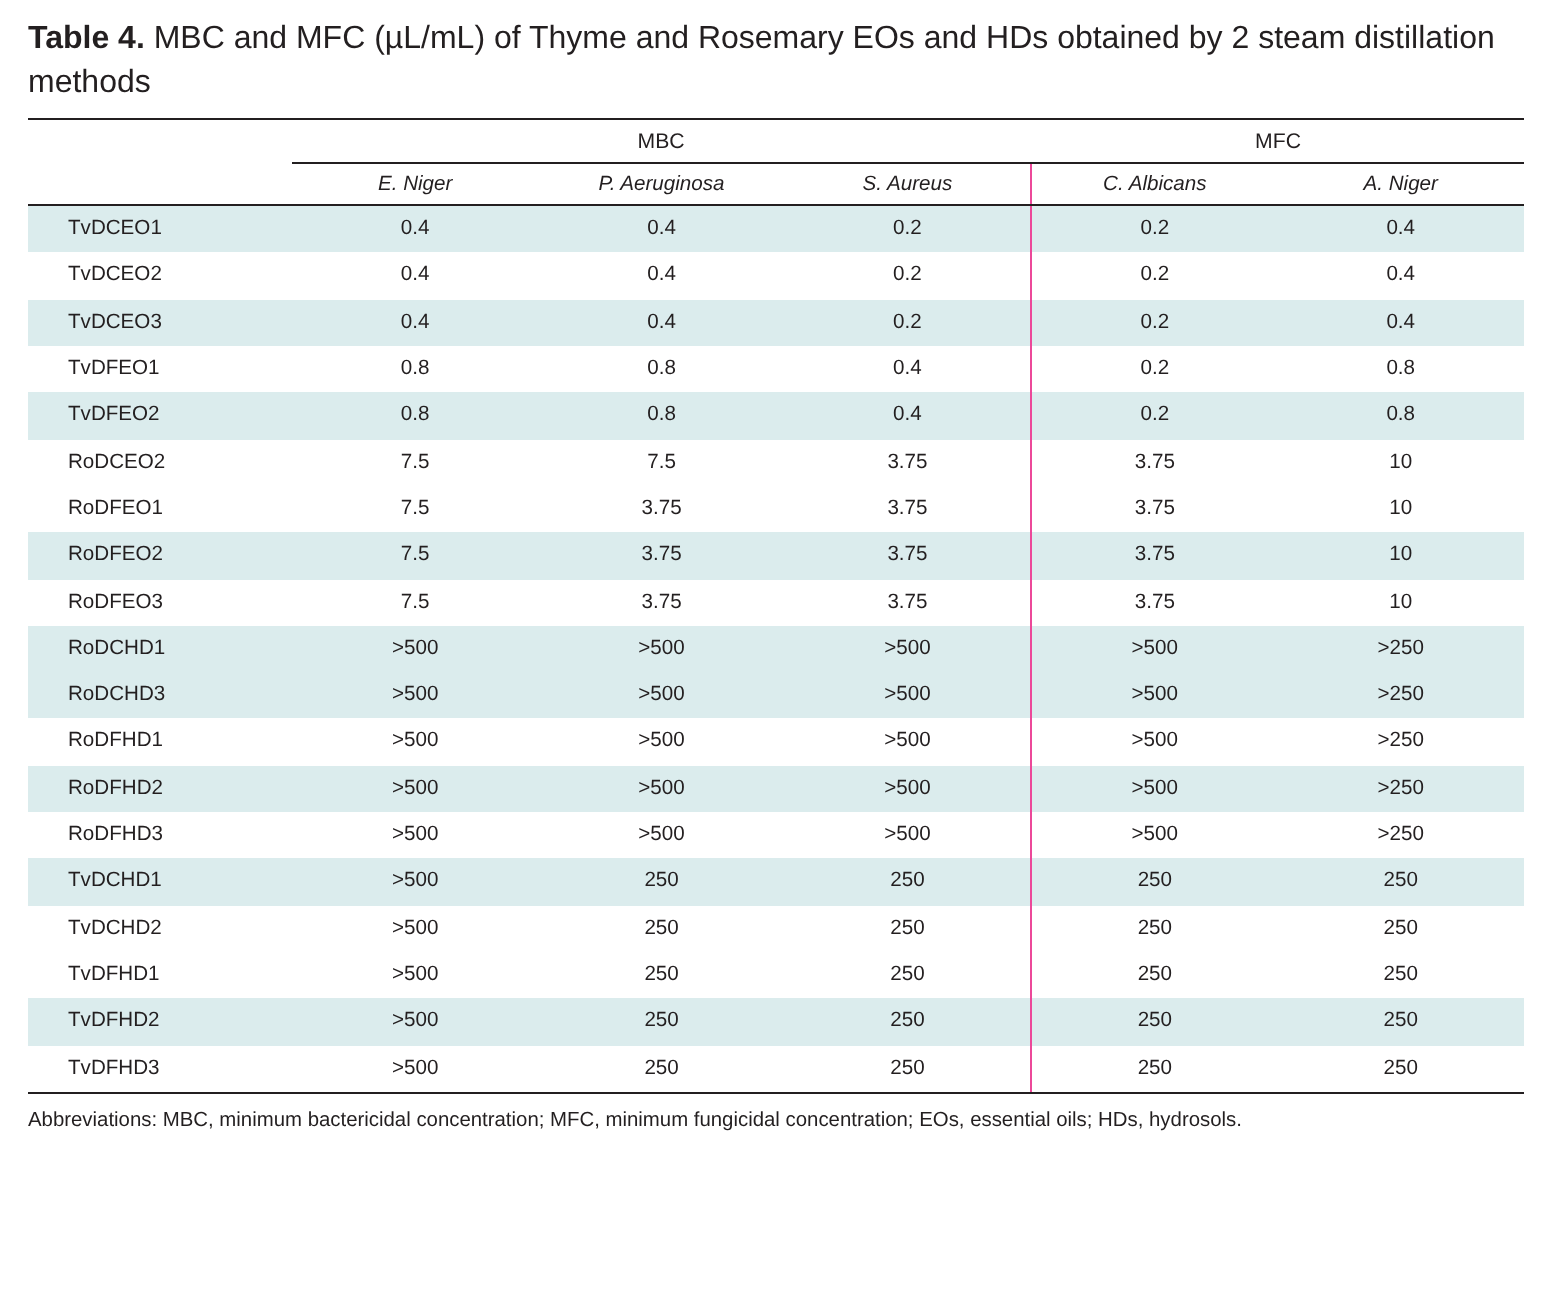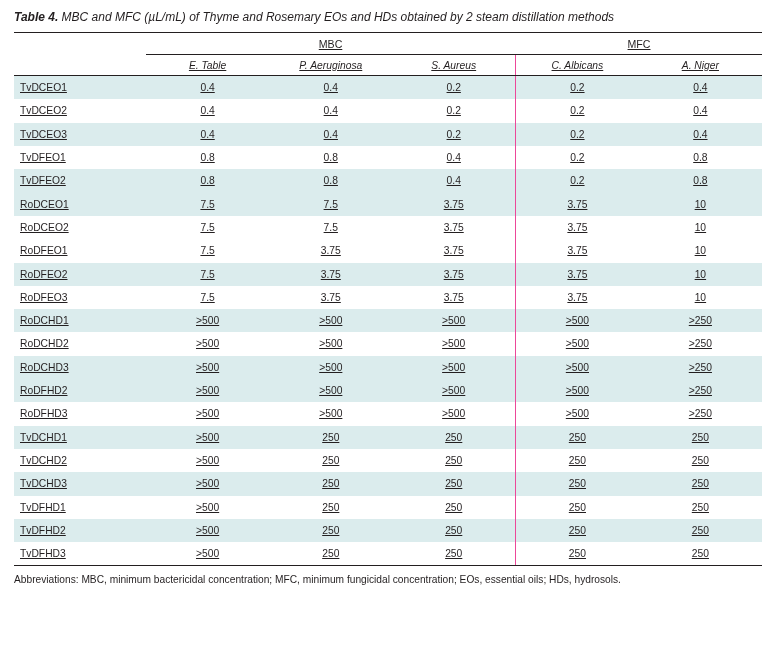--- a/index.html
+++ b/index.html
@@ -13,35 +13,33 @@
     font-family: "Liberation Sans", sans-serif;
     color: #231f20;
     overflow: hidden;
   }
   .table-wrap {
     width: 776px;
     padding: 0;
     box-sizing: border-box;
   }
   .caption {
-    font-size: 12px;
+    font-size: 16px;
     line-height: 1.35;
     padding: 9px 2px 7px 14px;
     color: #231f20;
-    font-style: italic;
   }
   .caption .caption-label {
     font-weight: bold;
   }
   table {
     border-collapse: collapse;
     width: 748px;
     margin: 0 14px;
     table-layout: fixed;
-    text-decoration: underline;
   }
   th, td {
     font-size: 10.3px;
     font-weight: normal;
     text-align: center;
     padding: 0;
     vertical-align: middle;
   }
   col.c-sample { width: 132px; }
   col.c-data   { width: 123.2px; }
@@ -70,21 +68,21 @@
   }
   .vline {
     border-left: 1px solid #ec4899;
   }
   tbody td {
     height: 23.3px;
     line-height: 23.3px;
   }
   tbody td.sample {
     text-align: left;
-    padding-left: 6px;
+    padding-left: 20px;
   }
   tbody tr.alt td {
     background: #dbeced;
   }
   tbody tr:last-child td {
     border-bottom: 1.4px solid #231f20;
   }
   .footnote {
     font-size: 10.2px;
     padding: 7px 14px 0 14px;
@@ -111,21 +109,21 @@
       <col class="c-data">
     </colgroup>
     <thead>
       <tr class="grouprow">
         <th class="blank"></th>
         <th colspan="3">MBC</th>
         <th colspan="2" class="sep">MFC</th>
       </tr>
       <tr class="subrow">
         <th class="blank"></th>
-        <th>E. Table</th>
+        <th>E. Niger</th>
         <th>P. Aeruginosa</th>
         <th>S. Aureus</th>
         <th class="vline">C. Albicans</th>
         <th>A. Niger</th>
       </tr>
     </thead>
     <tbody id="tbody">
         <tr class="alt">
           <td class="sample">TvDCEO1</td>
           <td>0.4</td>
@@ -159,28 +157,20 @@
           <td>0.8</td>
         </tr>
         <tr class="alt">
           <td class="sample">TvDFEO2</td>
           <td>0.8</td>
           <td>0.8</td>
           <td>0.4</td>
           <td class="vline">0.2</td>
           <td>0.8</td>
         </tr>
-        <tr class="alt">
-          <td class="sample">RoDCEO1</td>
-          <td>7.5</td>
-          <td>7.5</td>
-          <td>3.75</td>
-          <td class="vline">3.75</td>
-          <td>10</td>
-        </tr>
         <tr>
           <td class="sample">RoDCEO2</td>
           <td>7.5</td>
           <td>7.5</td>
           <td>3.75</td>
           <td class="vline">3.75</td>
           <td>10</td>
         </tr>
         <tr>
           <td class="sample">RoDFEO1</td>
@@ -207,36 +197,36 @@
           <td>10</td>
         </tr>
         <tr class="alt">
           <td class="sample">RoDCHD1</td>
           <td>&gt;500</td>
           <td>&gt;500</td>
           <td>&gt;500</td>
           <td class="vline">&gt;500</td>
           <td>&gt;250</td>
         </tr>
-        <tr>
-          <td class="sample">RoDCHD2</td>
-          <td>&gt;500</td>
-          <td>&gt;500</td>
-          <td>&gt;500</td>
-          <td class="vline">&gt;500</td>
-          <td>&gt;250</td>
-        </tr>
         <tr class="alt">
           <td class="sample">RoDCHD3</td>
           <td>&gt;500</td>
           <td>&gt;500</td>
           <td>&gt;500</td>
           <td class="vline">&gt;500</td>
           <td>&gt;250</td>
         </tr>
+        <tr>
+          <td class="sample">RoDFHD1</td>
+          <td>&gt;500</td>
+          <td>&gt;500</td>
+          <td>&gt;500</td>
+          <td class="vline">&gt;500</td>
+          <td>&gt;250</td>
+        </tr>
         <tr class="alt">
           <td class="sample">RoDFHD2</td>
           <td>&gt;500</td>
           <td>&gt;500</td>
           <td>&gt;500</td>
           <td class="vline">&gt;500</td>
           <td>&gt;250</td>
         </tr>
         <tr>
           <td class="sample">RoDFHD3</td>
@@ -249,28 +239,20 @@
         <tr class="alt">
           <td class="sample">TvDCHD1</td>
           <td>&gt;500</td>
           <td>250</td>
           <td>250</td>
           <td class="vline">250</td>
           <td>250</td>
         </tr>
         <tr>
           <td class="sample">TvDCHD2</td>
-          <td>&gt;500</td>
-          <td>250</td>
-          <td>250</td>
-          <td class="vline">250</td>
-          <td>250</td>
-        </tr>
-        <tr class="alt">
-          <td class="sample">TvDCHD3</td>
           <td>&gt;500</td>
           <td>250</td>
           <td>250</td>
           <td class="vline">250</td>
           <td>250</td>
         </tr>
         <tr>
           <td class="sample">TvDFHD1</td>
           <td>&gt;500</td>
           <td>250</td>

